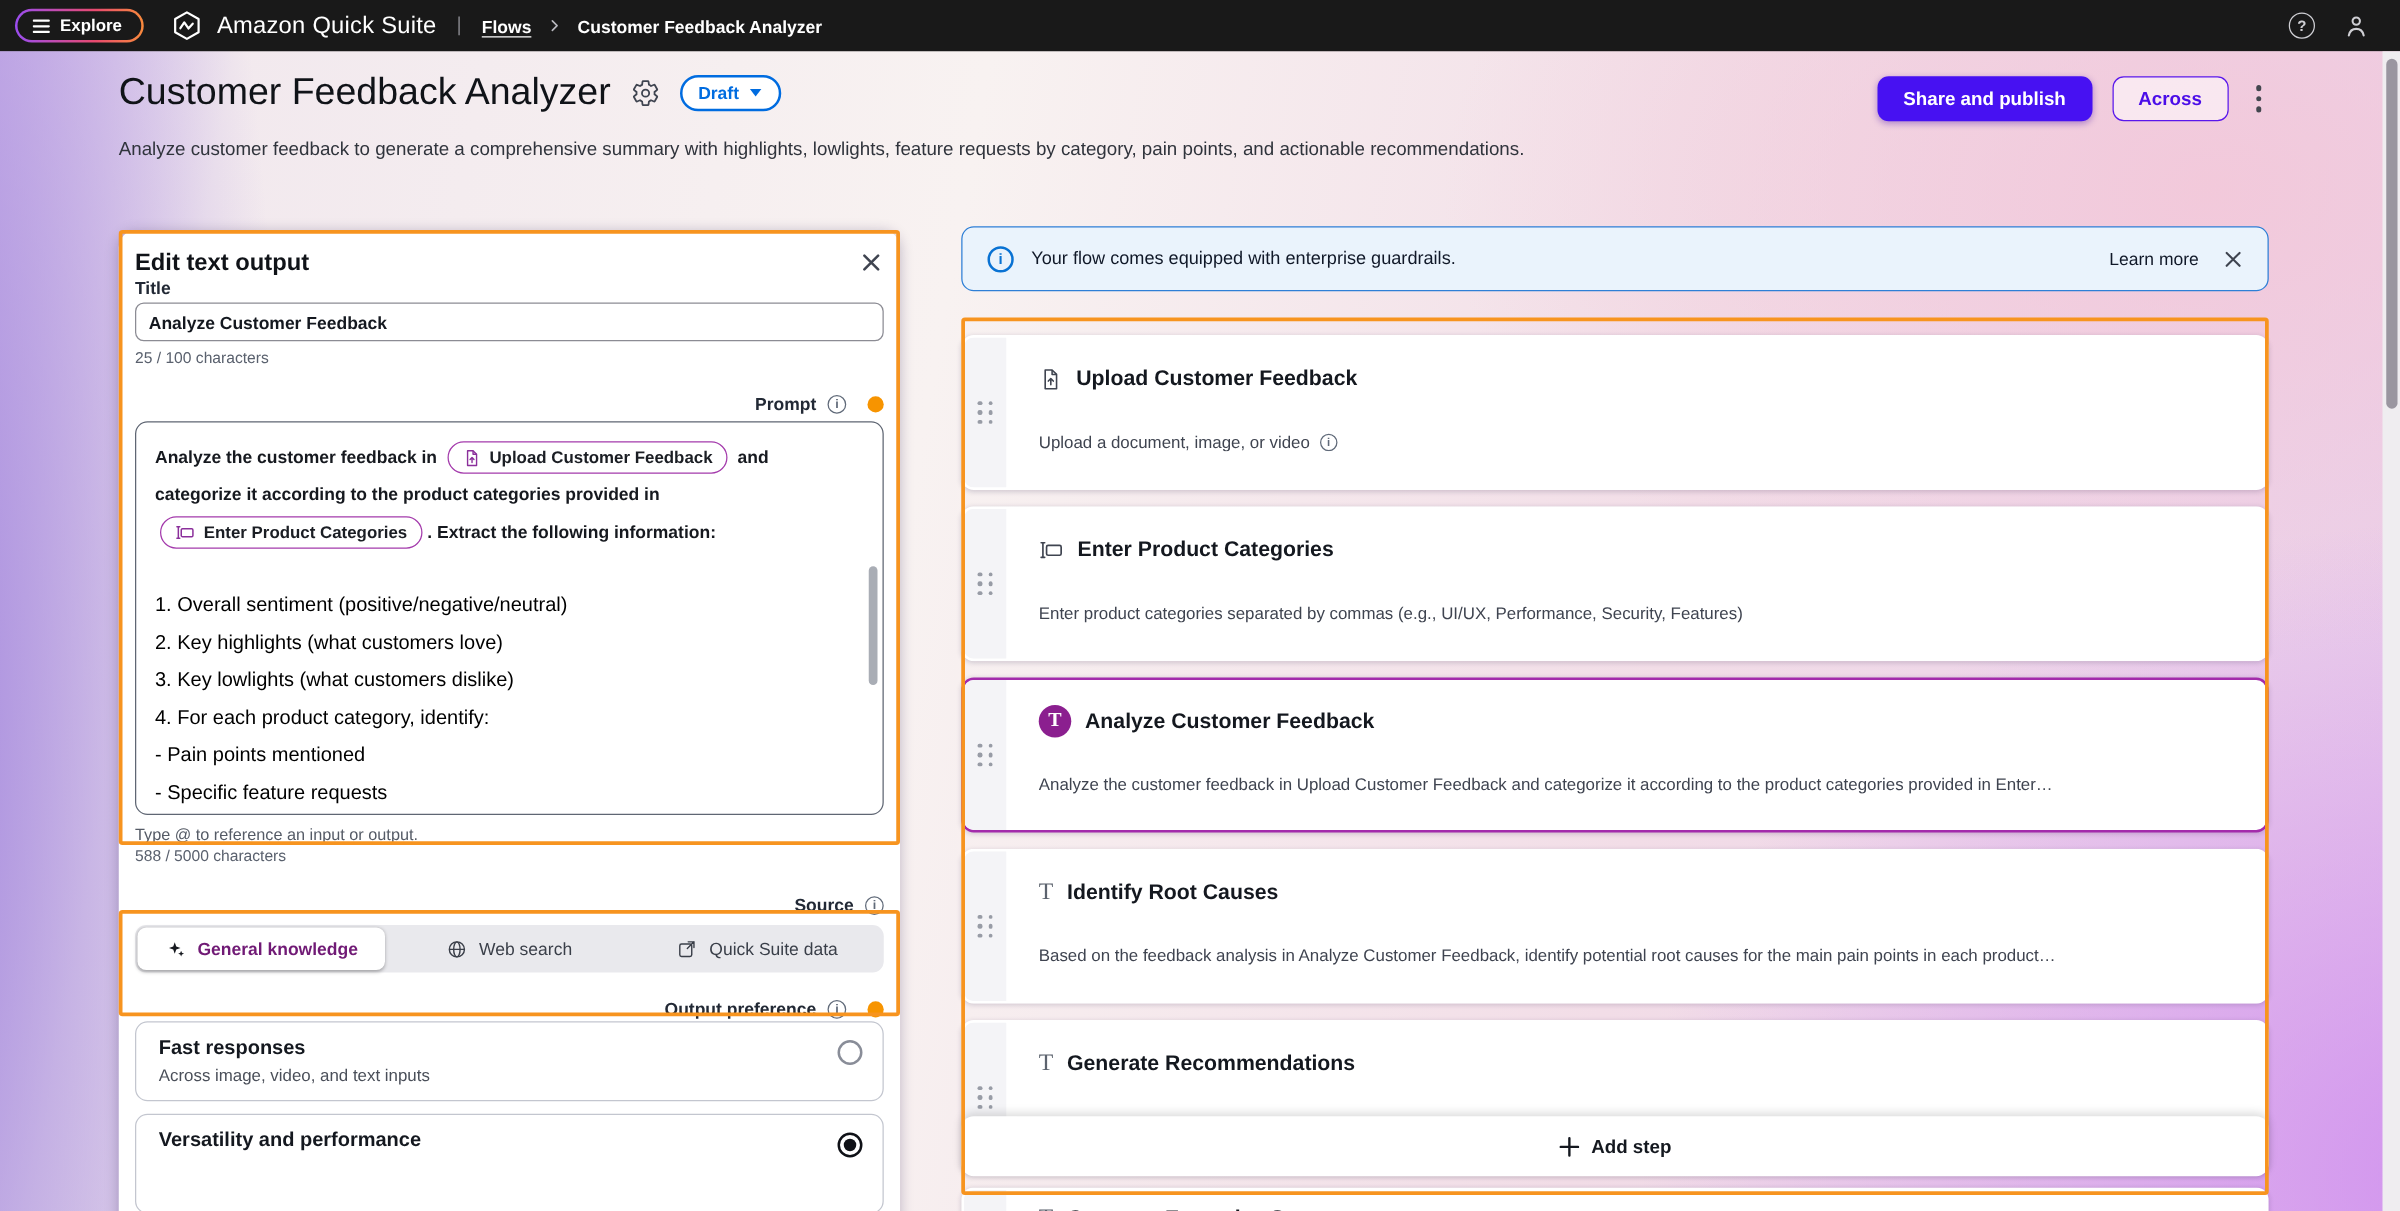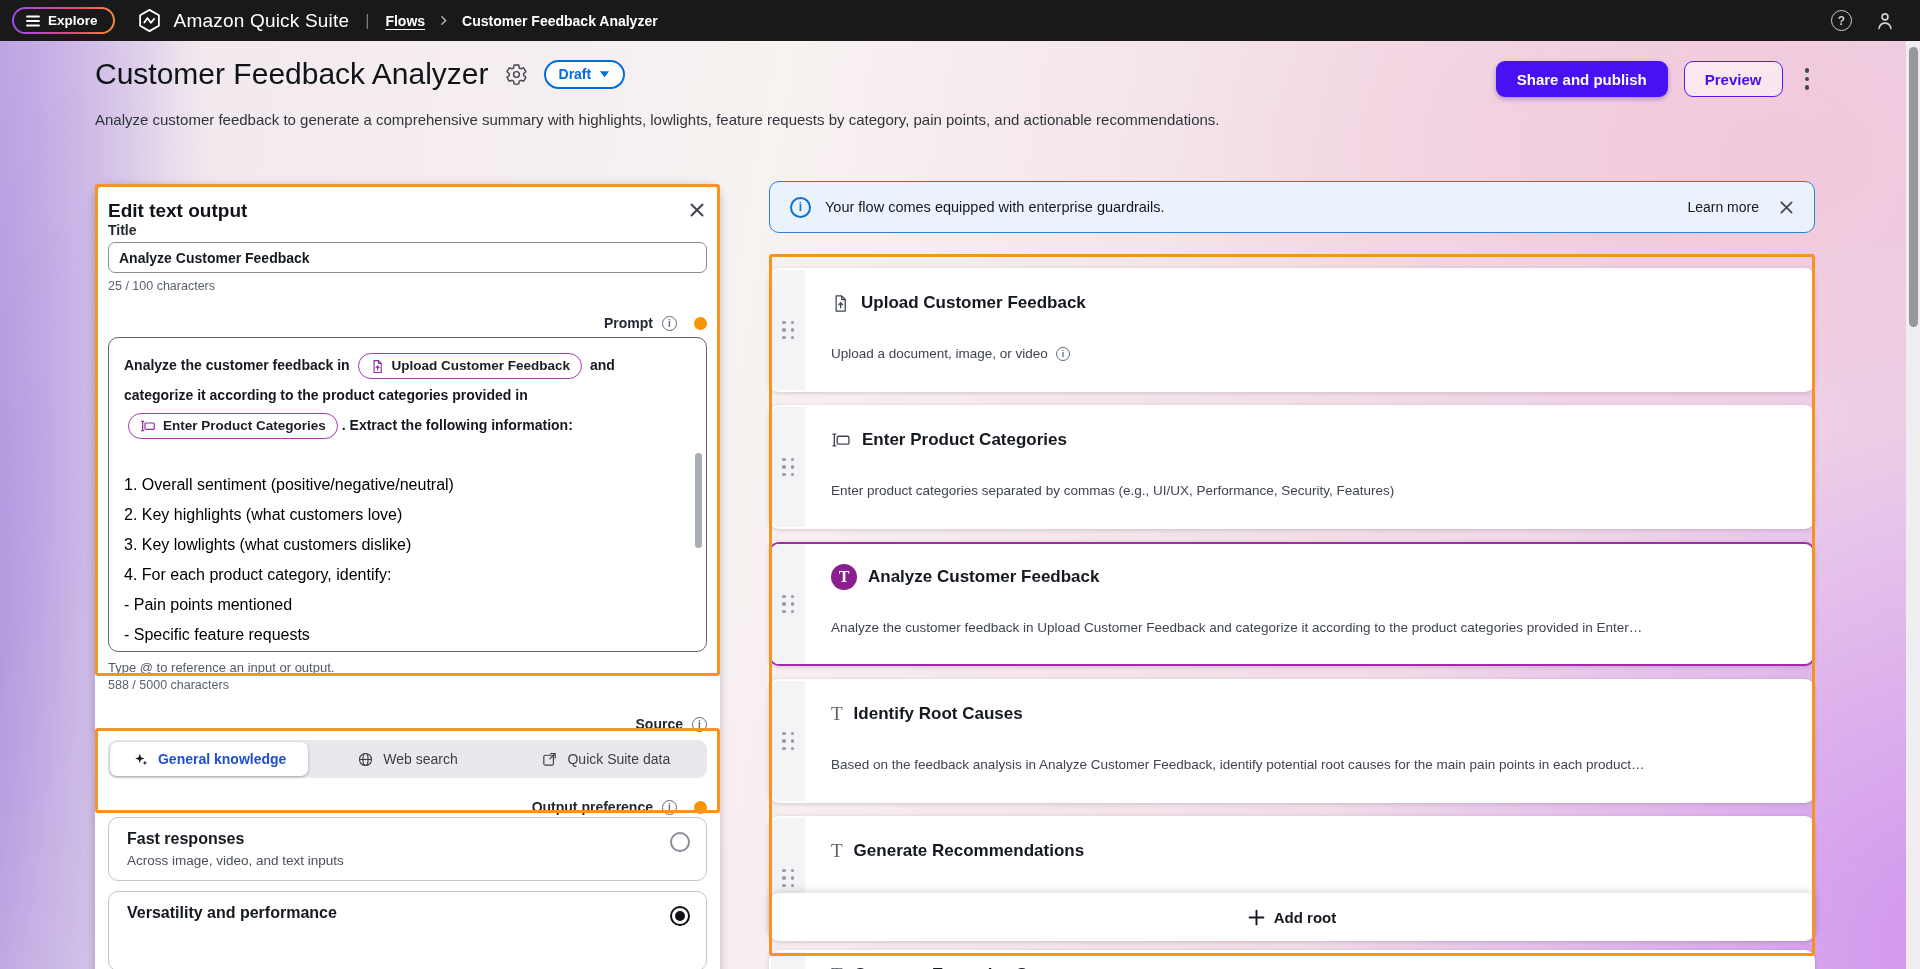--- a/index.html
+++ b/index.html
@@ -72,21 +72,21 @@
       background:#fff; font-size:13.5px; font-weight:600; color:#1b1e24; cursor:pointer; }
   .prompt-spacer { height:30px; }
   .prompt-line { line-height:30px; }
   .box-scrollbar { position:absolute; right:4px; top:115px; width:7px; height:95px; background:#a9adb5; border-radius:4px; }
   .hint { margin-top:8px; font-size:13px; color:#555b66; }
   .counter2 { margin-top:3px; font-size:12.5px; color:#5a616e; }
   .source-row { margin-top:24px; }
   .segmented { margin-top:8px; display:flex; height:38px; background:#e9e9ed; border-radius:9px; padding:2px; }
   .segment { flex:1; display:flex; align-items:center; justify-content:center; gap:9px;
       font-size:14px; color:#3a3f49; border-radius:7px; cursor:pointer; }
-  .segment.selected { background:#fff; font-weight:700; color:#1d4ed8; box-shadow:0 1px 3px rgba(0,0,0,.3); }
+  .segment.selected { background:#fff; font-weight:700; color:#701a75; box-shadow:0 1px 3px rgba(0,0,0,.3); }
   .output-row { margin-top:21px; }
   .opt-card { position:relative; margin-top:2px; border:1px solid #c3c6cf; border-radius:10px;
       padding:12px 18px; background:#fff; }
   .opt-card + .opt-card { margin-top:10px; min-height:80px; }
   .opt-title { font-size:16px; font-weight:700; color:#14181f; }
   .opt-sub { margin-top:5px; font-size:13.5px; color:#4a4f59; }
   .radio { position:absolute; right:16px; top:14px; width:20px; height:20px; border-radius:50%;
       border:2px solid #898d98; background:#fff; cursor:pointer; }
   .radio.checked { border-color:#0f1117; display:flex; align-items:center; justify-content:center; }
   .radio.checked::after { content:""; width:10px; height:10px; border-radius:50%; background:#0f1117; }
@@ -188,21 +188,21 @@
     <div class="draft-pill">
       <span>Draft</span>
       <svg width="11" height="8" viewBox="0 0 12 8">
           <path d="M1 1h10L6 7.5z" fill="#006ce0"></path>
         </svg>
     </div>
   </div>
 
   <div class="actions">
     <button class="btn-share">Share and publish</button>
-    <button class="btn-preview">Preview</button>
+    <button class="btn-preview">Across</button>
     <div class="kebab">
         <i></i>
         <i></i>
         <i></i>
       </div>
   </div>
 
   <div class="page-desc">Analyze customer feedback to generate a comprehensive summary with highlights, lowlights, feature requests by category, pain points, and actionable recommendations.</div>
 
   <div class="left-panel">
@@ -463,21 +463,21 @@
 
       </div>
     </div>
   </div>
     </div>
 
   <div class="add-step">
     <svg width="17" height="17" viewBox="0 0 16 16">
         <path d="M8 1.5v13M1.5 8h13" stroke="#14181f" stroke-width="1.8" stroke-linecap="round"></path>
       </svg>
-    <span>Add root</span>
+    <span>Add step</span>
   </div>
 
   <div class="annot-rect rect-editor"></div>
   <div class="annot-rect rect-source"></div>
   <div class="annot-rect rect-steps"></div>
 
   <div class="v-scroll">
     <div class="v-thumb"></div>
   </div>
 </div>

